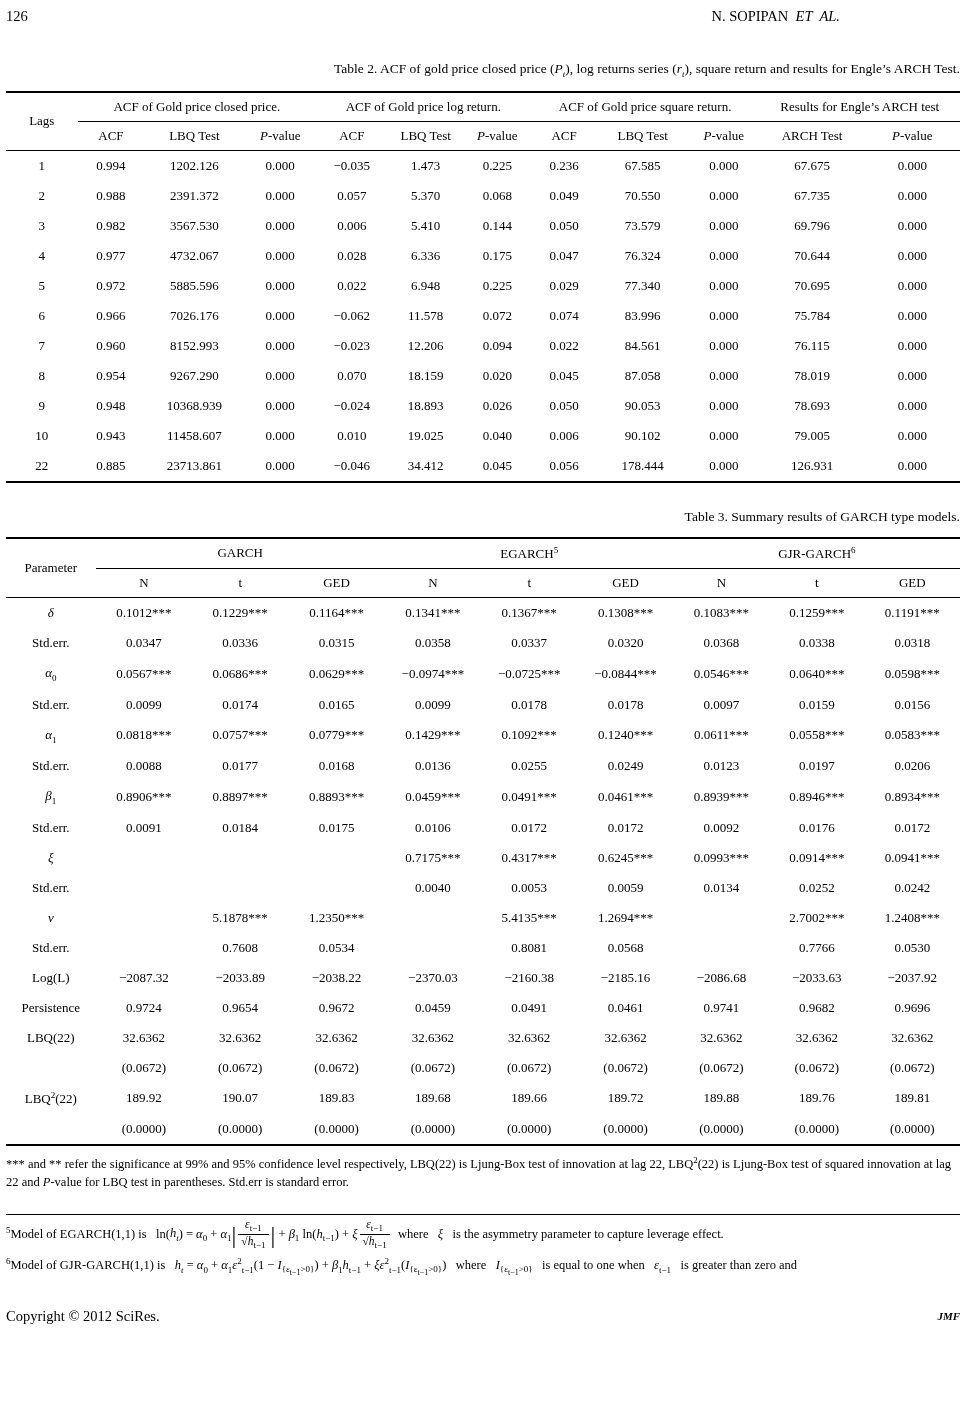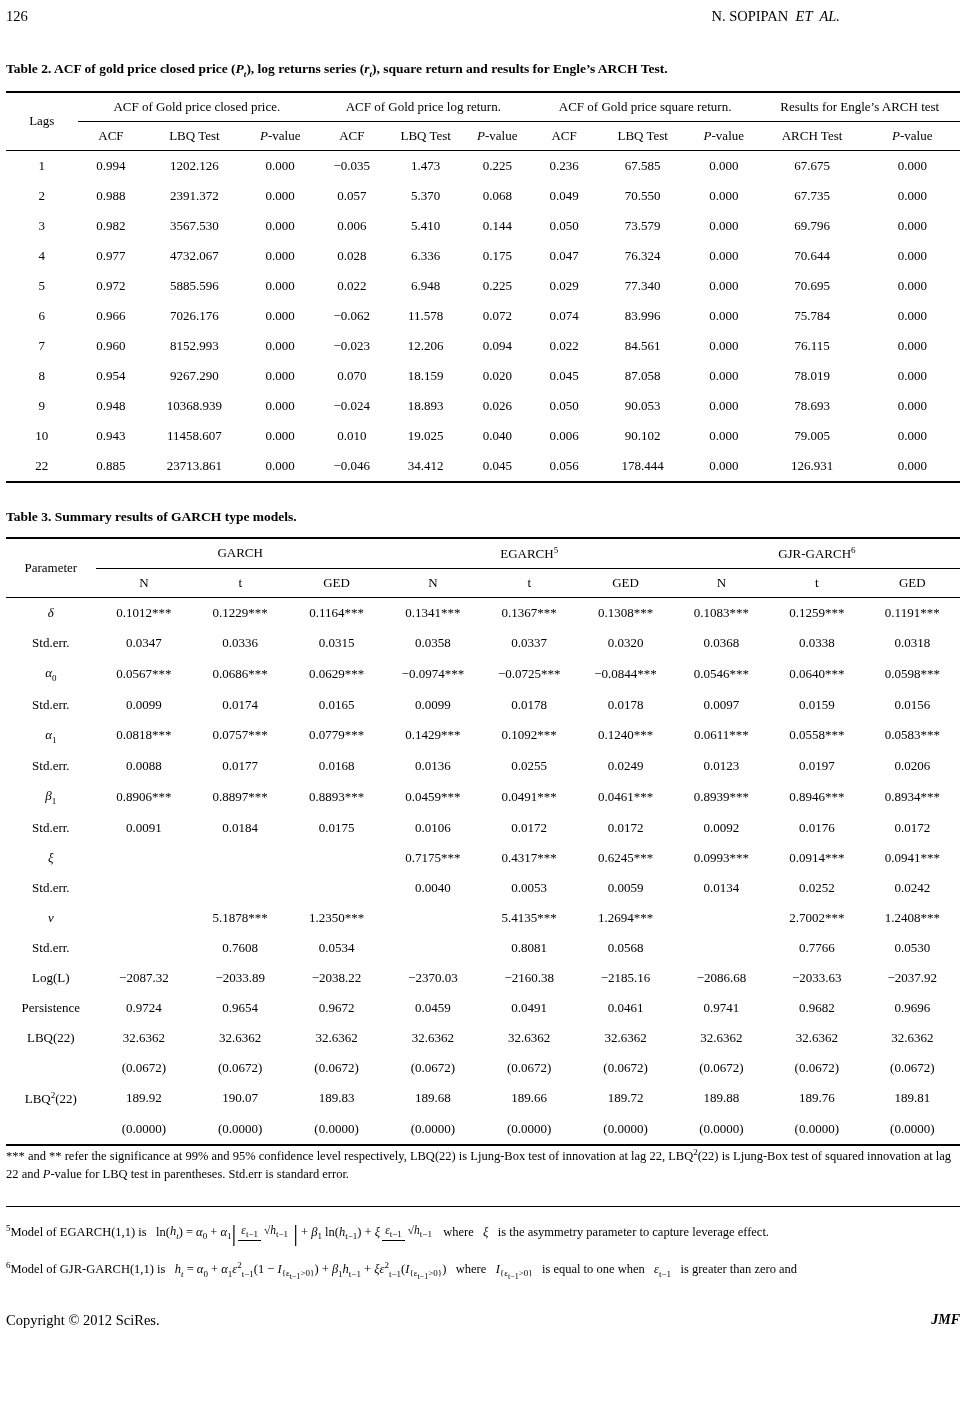--- a/index.html
+++ b/index.html
@@ -7,43 +7,43 @@
   body { font-family:"Liberation Serif", "DejaVu Serif", serif; color:#000; }
   .page {
     width:966px; min-height:1414px; margin:0 auto; background:#fff;
     padding:8px 6px 10px 6px; position:relative;
   }
   
   .runhead { display:flex; align-items:baseline; font-size:14.5px; }
   .runhead .pageno { width:120px; }
   .runhead .center { flex:1; text-align:right; }
   
-  .tbl-title { text-align:left; font-weight:bold; font-size:13.5px; margin-top:36px; margin-bottom:12px; }
+  .tbl-title { text-align:right; font-weight:normal; font-size:13.5px; margin-top:36px; margin-bottom:12px; }
   .tbl-title3 { margin-top:26px; margin-bottom:12px; }
   
   table { width:100%; border-collapse:collapse; table-layout:fixed; }
   table.paper-tbl { border-top:2px solid #000; border-bottom:2px solid #000; }
   th, td { font-weight:normal; font-size:13px; text-align:center; padding:7px 2px; vertical-align:middle; overflow:hidden; white-space:nowrap; }
   thead th { padding:6px 2px; }
   thead tr.grouprow th.grp { border-bottom:1px solid #000; }
   thead tr.subrow th { border-bottom:1.5px solid #000; }
   thead th.stub { border-bottom:1.5px solid #000; }
   
-  .note { font-size:12.5px; line-height:1.45; text-align:left; }
+  .note { font-size:12.5px; line-height:1.45; margin-top:8px; text-align:left; }
   .sep { border:none; border-top:1.5px solid #000; margin:22px 0 0 0; }
-  .footnote { font-size:12.5px; margin-top:8px; line-height:1.5; }
-  .footnote .frac { display:inline-flex; text-align:center; vertical-align:middle; margin:0 2px; font-size:11.5px; line-height:1.15; }
+  .footnote { font-size:12.5px; margin-top:2px; line-height:1.5; }
+  .footnote .frac { display:inline-flex; flex-direction:column; text-align:center; vertical-align:middle; margin:0 2px; font-size:11.5px; line-height:1.15; }
   .footnote .frac .num { border-bottom:1px solid #000; padding:0 3px; display:block; }
   .footnote .frac .den { padding:0 3px; display:block; }
   .abs { font-size:24px; font-weight:200; vertical-align:middle; }
   sub, sup { font-size:9px; }
   sub sub { font-size:8px; }
   
   .footer { display:flex; justify-content:space-between; align-items:center; font-size:14.5px; margin-top:29px; }
-  .footer .jmf { font-weight:bold; font-style:italic; font-size:14px; }
+  .footer .jmf { font-weight:bold; font-style:italic; font-size:11px; }
 </style>
 </head>
 <body>
 
 <div class="page">
 
   <div class="runhead">
     <span class="pageno">126</span>
     <span class="center">N. SOPIPAN&nbsp; <i>ET&nbsp; AL.</i></span>
     <span class="pageno"></span>

